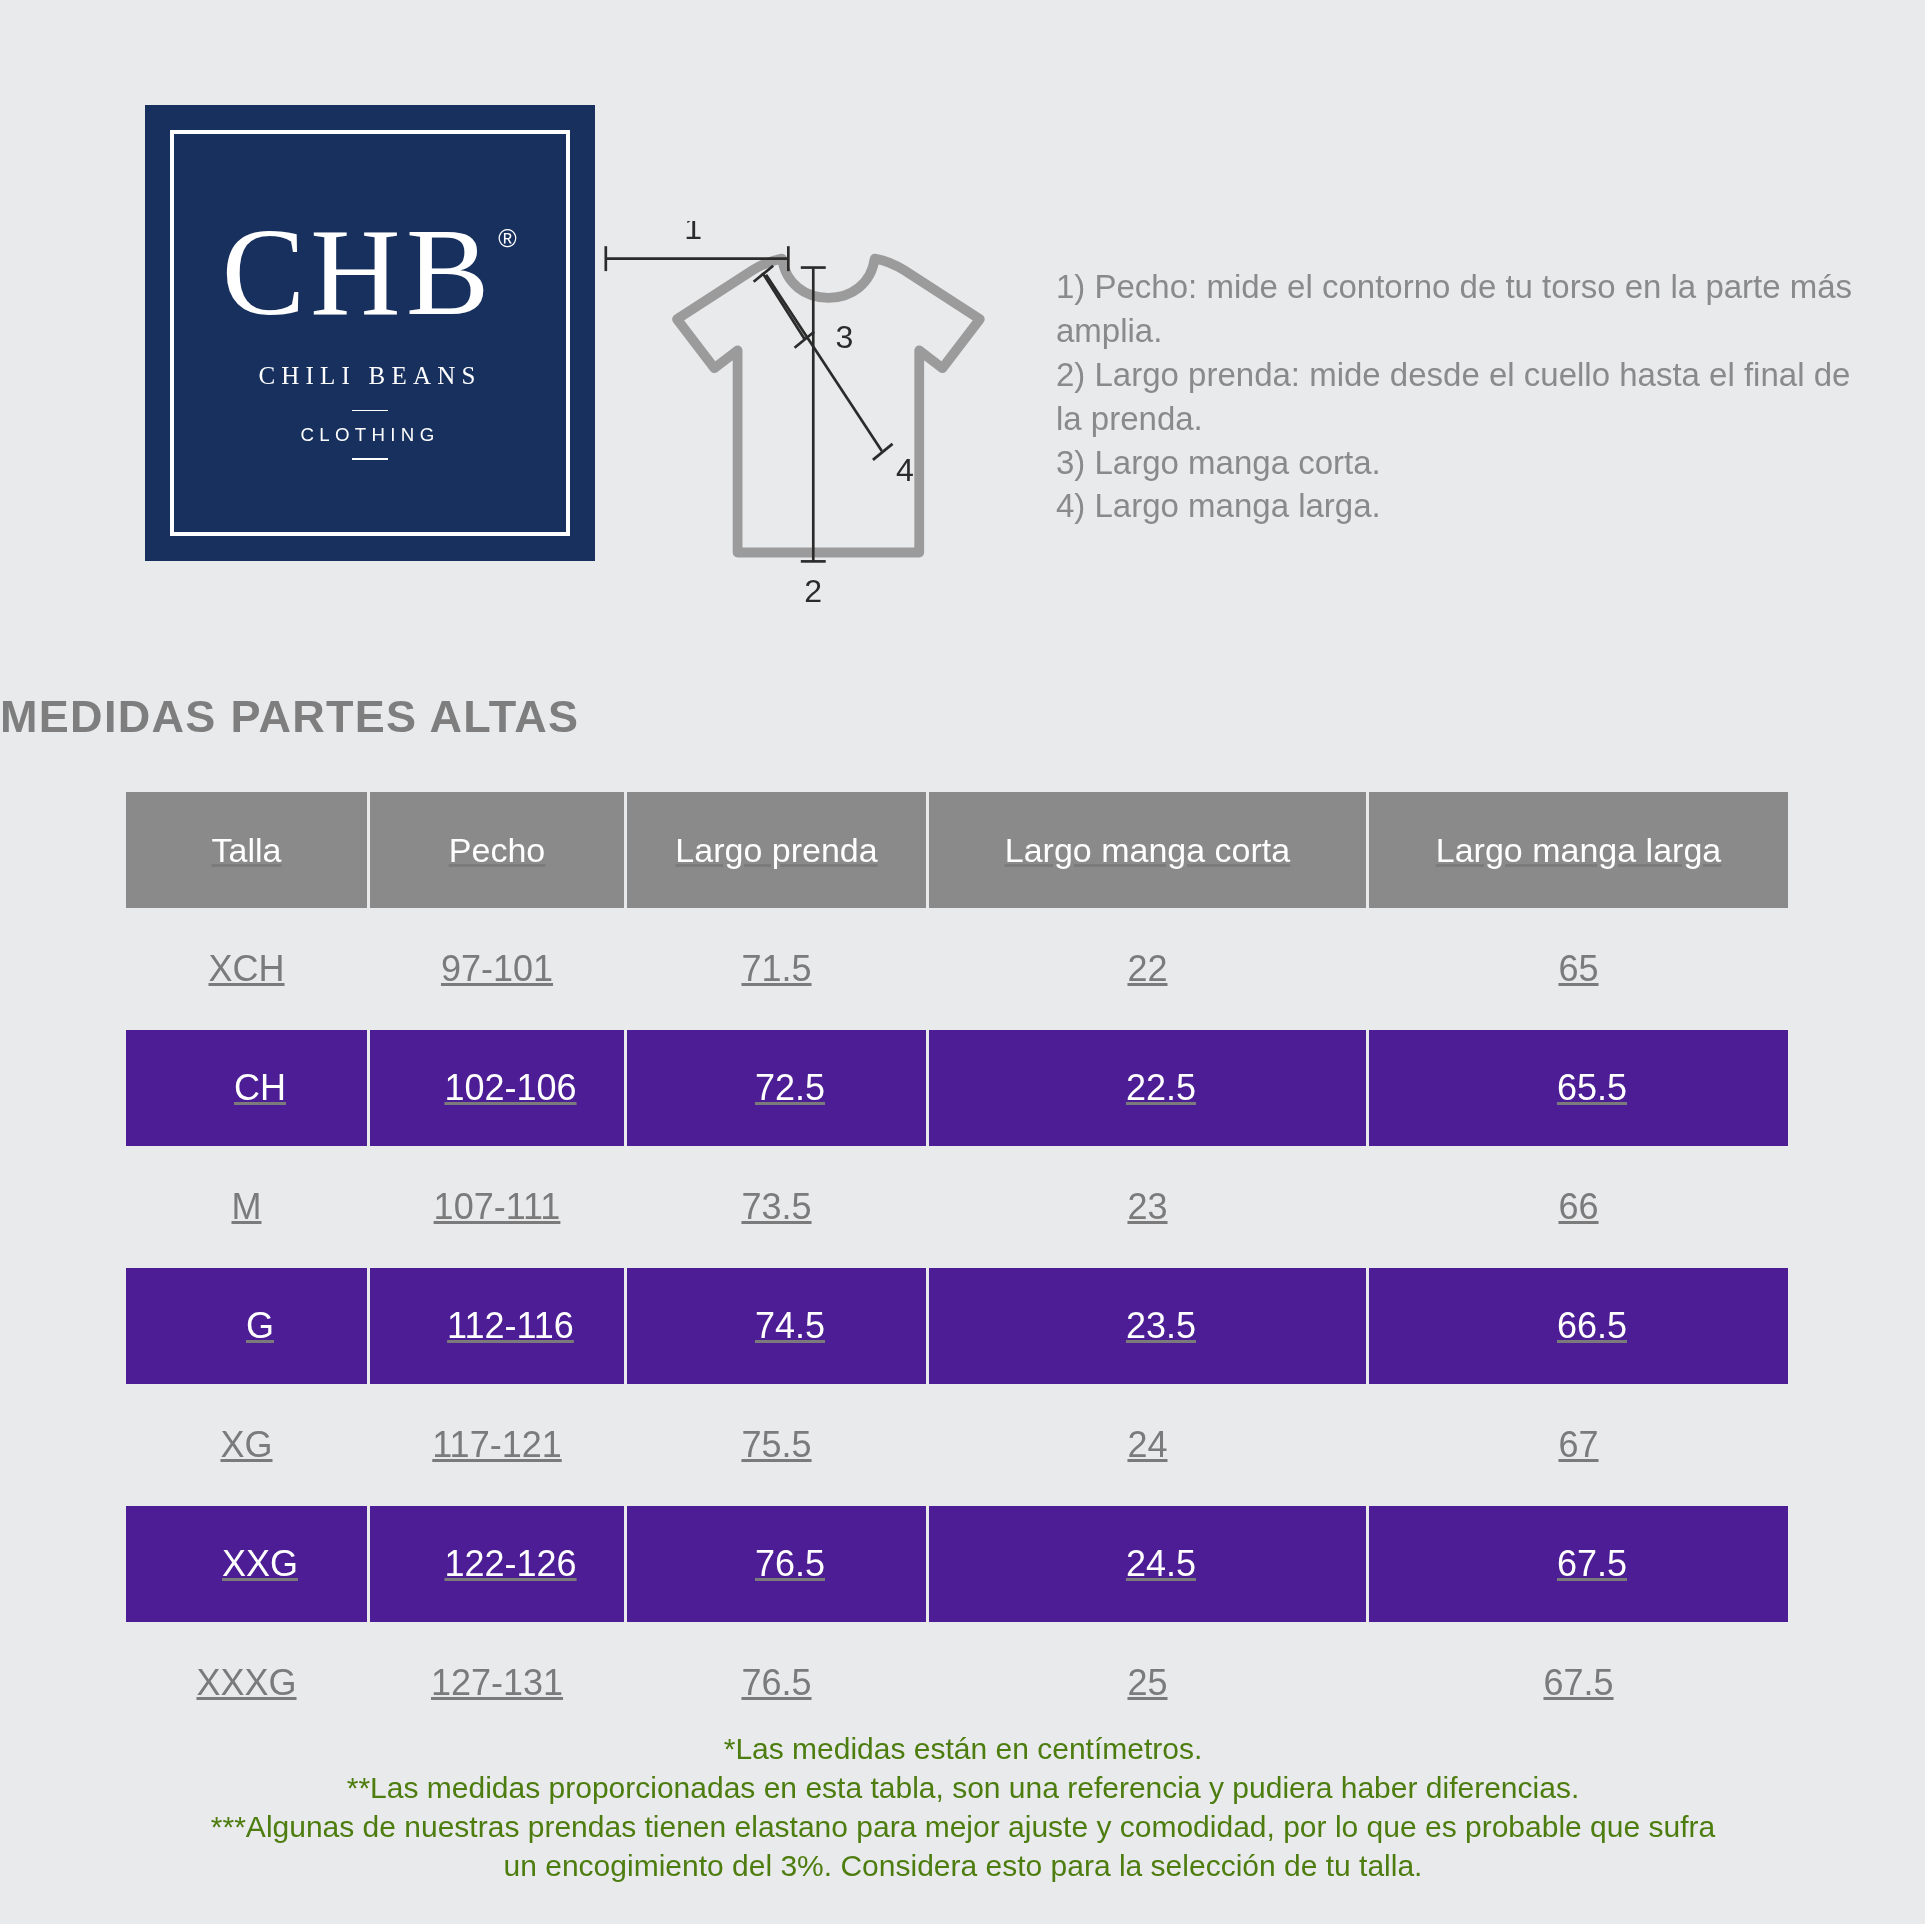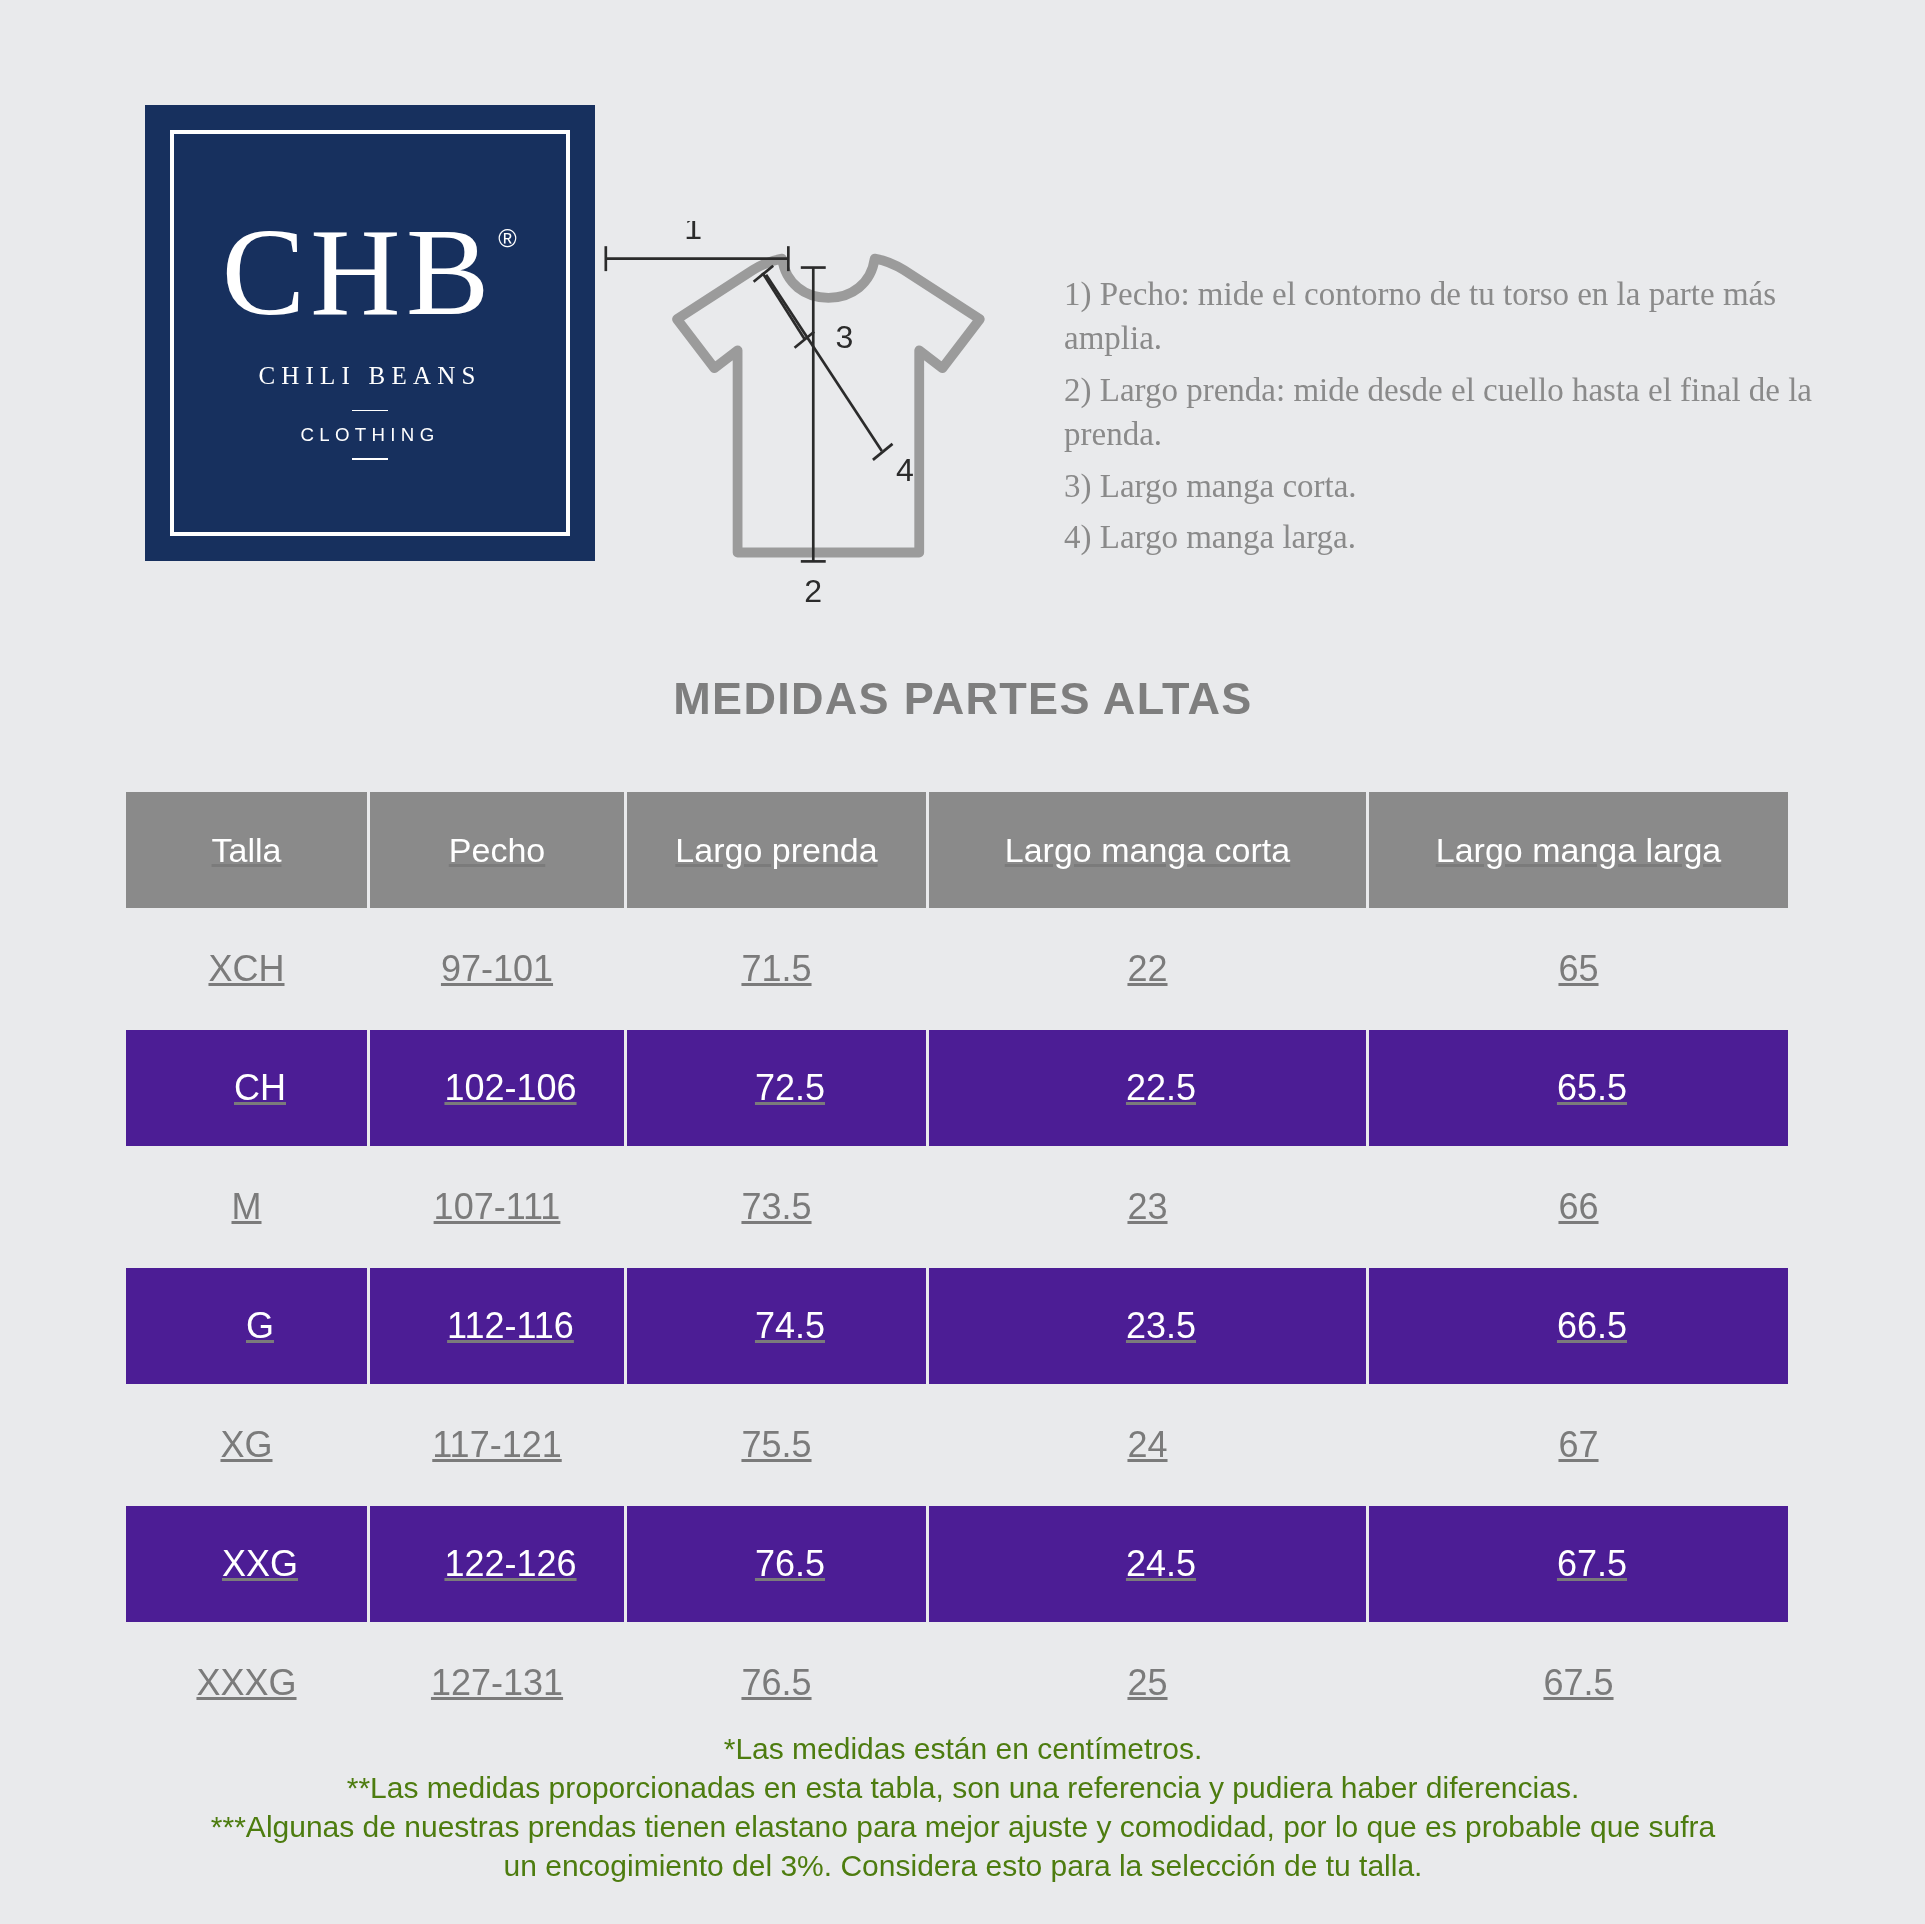--- a/index.html
+++ b/index.html
@@ -118,31 +118,30 @@
     color: #7b7b7b;
     margin: 0 0 28.5px 0;
     letter-spacing: 0.4px;
   }
   .howto-list {
     font-size: 33px;
     line-height: 1.33;
     color: #8a8a8a;
   }
   .howto-list p {
-    margin: 8px;
-    font-family: Liberation Serif, serif;
+    margin: 0;
   }
 
   
   .table-title {
     position: absolute;
-    top: 673px;
+    top: 691px;
     left: 0;
     width: 1926px;
-    text-align: center;
+    text-align: left;
     font-size: 45px;
     font-weight: bold;
     letter-spacing: 1.3px;
     color: #7e7e7e;
   }
 
   table.size-table {
     position: absolute;
     top: 789px;
     left: 123px;

